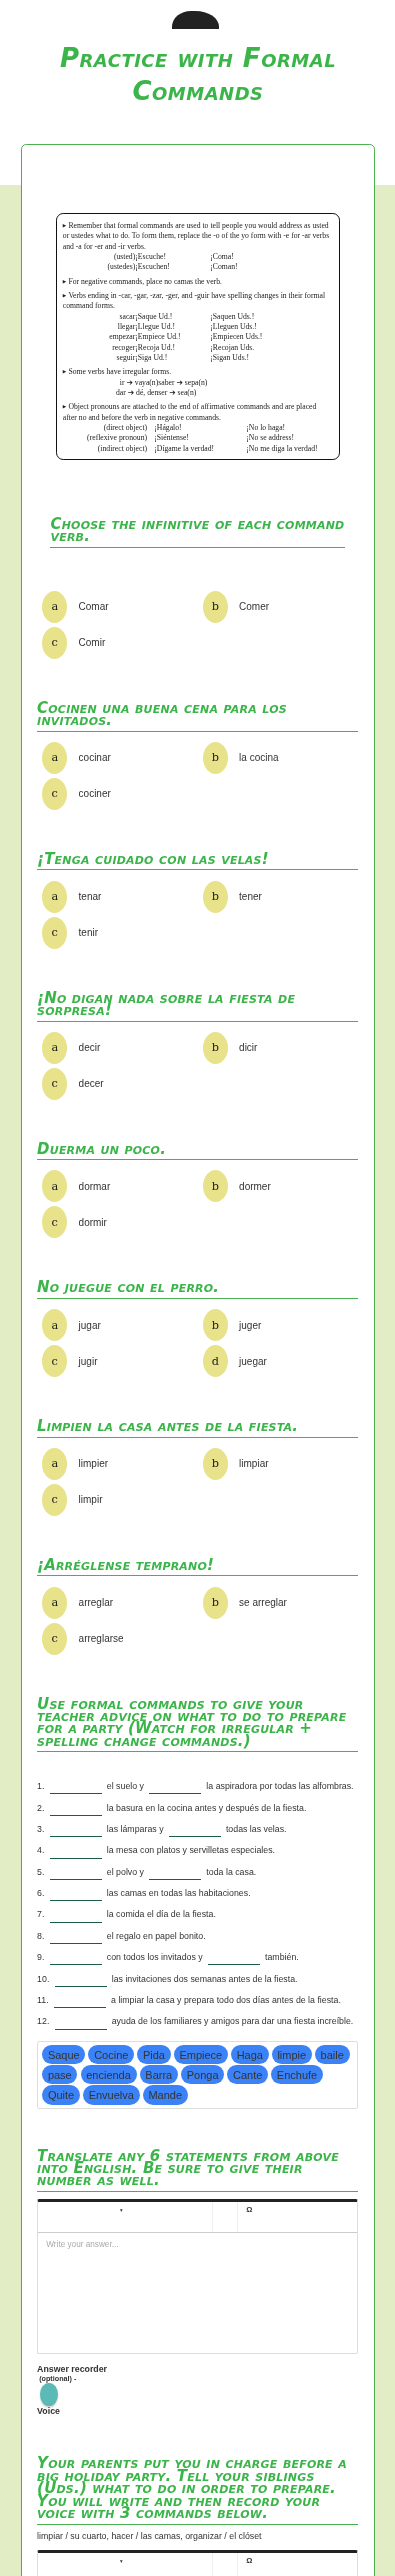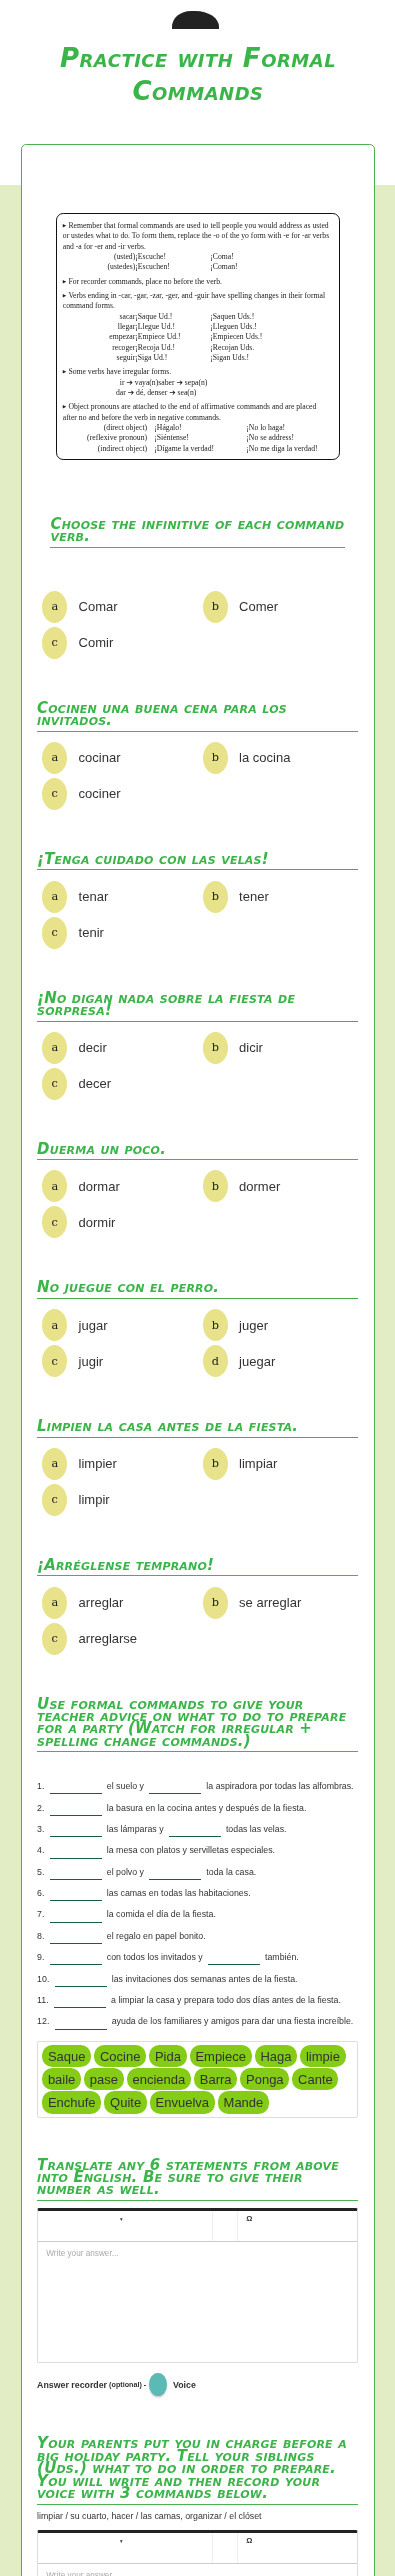--- a/index.html
+++ b/index.html
@@ -50,48 +50,48 @@
   .question { margin-top: 41px; }
   .options { display: flex; flex-wrap: wrap; margin-top: 8.2px; }
   .option {
     width: 50%; display: flex; align-items: center; height: 36px; padding-left: 5.2px; cursor: pointer;
   }
   .option .badge {
     width: 25px; height: 32px; border-radius: 50%; background: #e8e38a;
     display: flex; align-items: center; justify-content: center;
     font-family: "DejaVu Serif", serif; font-size: 11.3px; color: #222; margin-right: 11.3px;
   }
-  .option .lbl { font-size: 13px; color: #333; }
+  .option .lbl { font-size: 10px; color: #333; }
   .fill-list { margin-top: 28px; font-size: 8.8px; line-height: 13.4px; color: #333; }
   .fill-item { margin-bottom: 7.2px; }
   .blank {
     display: inline-block; width: 52px; border-bottom: 0.5px solid #1a5c4a;
     height: 11.3px; vertical-align: -5.2px; margin: 0 5.2px;
   }
   .word-bank {
     margin-top: 11.3px; border: 0.5px solid #ddd; border-radius: 2.1px; padding: 3.1px 4.1px;
     display: flex; flex-wrap: wrap; gap: 1px 3.1px;
   }
   .chip {
-    background: #84cc16; border-radius: 10.3px; padding: 3.6px 5.7px; font-size: 13px;
+    background: #3b82f6; border-radius: 10.3px; padding: 3.6px 5.7px; font-size: 11px;
     color: #333; cursor: grab;
   }
   .prompt-text { font-size: 8.8px; line-height: 13.4px; color: #333; margin-top: 5.2px; }
   .editor { margin-top: 7.2px; border: 0.5px solid #ddd; border-top: 3.1px solid #222; border-radius: 2.1px; }
   .toolbar { height: 30px; display: flex; border-bottom: 1px solid #ccc; height: 31px; }
   .tb-select { width: 175px; position: relative; border-right: 0.5px solid #eee; cursor: pointer; }
   .tb-select .caret { position: absolute; left: 82px; top: 5.2px; font-size: 5.2px; }
   .tb-mid { width: 25px; border-right: 0.5px solid #eee; }
   .tb-omega { padding: 3.1px 8.2px; font-size: 7.7px; font-weight: bold; cursor: pointer; }
   textarea.answer {
     width: 100%; height: 118px; border: none; resize: none; padding: 7.2px 8.2px;
     font-family: "Liberation Sans", sans-serif; font-size: 8.2px; color: #333;
   }
   textarea.answer::placeholder { color: #aaa; }
-  .recorder { display: flex; align-items: center; margin-top: 10.3px; font-weight: bold; font-size: 8.8px; color: #333; }
+  .recorder { display: flex; margin-top: 10.3px; font-weight: bold; font-size: 8.8px; color: #333; flex-direction: column; }
   .recorder .opt { font-size: 7.2px; margin-left: 2.1px; }
   .rec-btn {
     width: 17.5px; height: 23px; border-radius: 50%; background: #5bbab5; margin: 0 6.2px 0 3.1px;
     box-shadow: 0 1.5px 2.1px rgba(0,0,0,0.2); cursor: pointer;
   }
 </style>
 </head>
 <body>
 
 <div class="header">
@@ -106,21 +106,21 @@
             <span class="c1">(usted)</span>
             <span class="c2">¡Escuche!</span>
             <span class="c3">¡Coma!</span>
           </div>
           <div class="gb-row">
             <span class="c1">(ustedes)</span>
             <span class="c2">¡Escuchen!</span>
             <span class="c3">¡Coman!</span>
           </div>
         </div></div>
-      <div class="gb-bullet"><span class="tri">▶</span><span class="gb-text">For recorder commands, place no before the verb.</span></div>
+      <div class="gb-bullet"><span class="tri">▶</span><span class="gb-text">For negative commands, place no camas the verb.</span></div>
       <div class="gb-bullet"><span class="tri">▶</span><span class="gb-text">Verbs ending in -car, -gar, -zar, -ger, and -guir have spelling changes in their formal command forms.</span><div class="gb-rows">
           <div class="gb-row">
             <span class="c1">sacar</span>
             <span class="c2">¡Saque Ud.!</span>
             <span class="c3">¡Saquen Uds.!</span>
           </div>
           <div class="gb-row">
             <span class="c1">llegar</span>
             <span class="c2">¡Llegue Ud.!</span>
             <span class="c3">¡Lleguen Uds.!</span>

